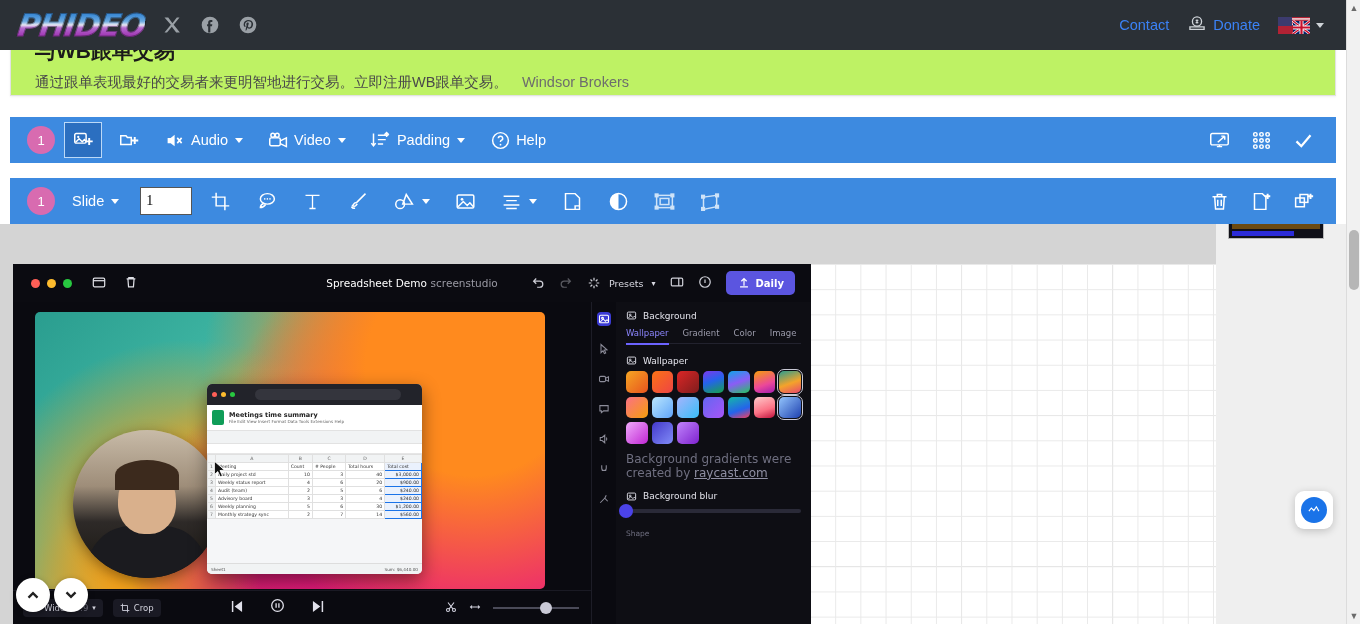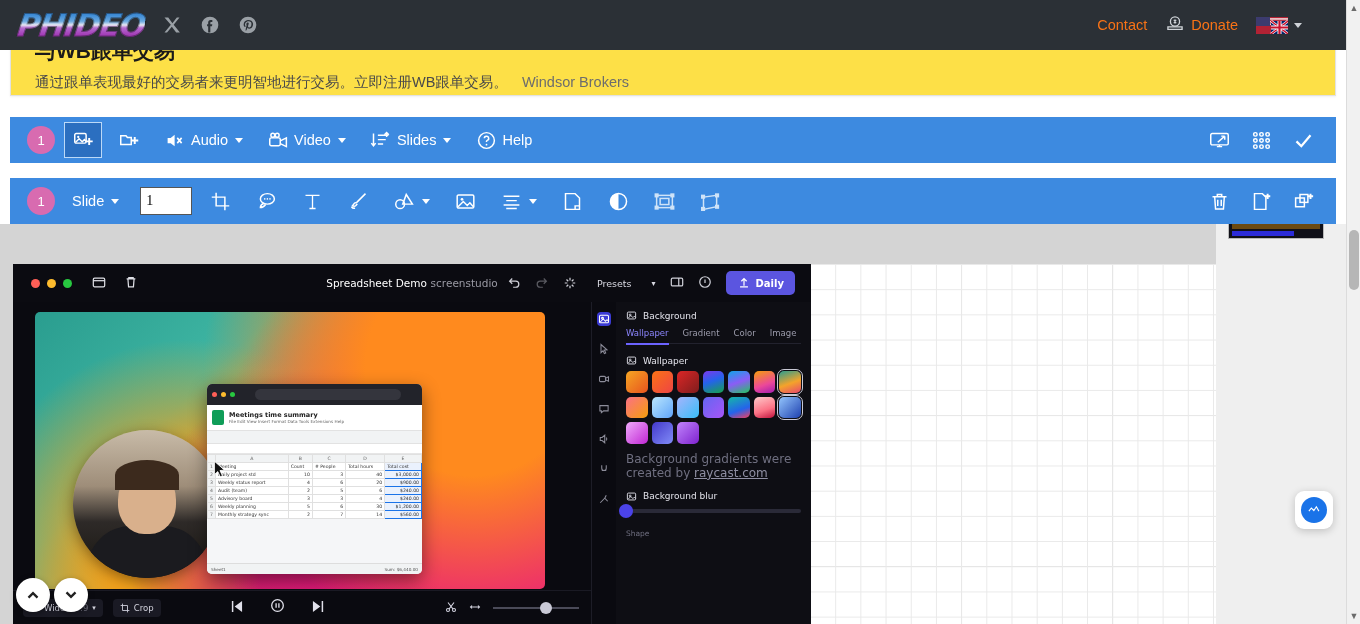--- a/index.html
+++ b/index.html
@@ -22,29 +22,29 @@
     -webkit-background-clip:text; background-clip:text; color:transparent;
     -webkit-text-stroke:1px rgba(0,0,0,.35);
     font-family:"DejaVu Sans", sans-serif;
     transform:skewX(-8deg);
   }
   .social{
     width:22px; height:22px; margin-left:16px; color:#9aa0a6;
     display:flex; align-items:center; justify-content:center;
   }
   .social svg{ width:20px; height:20px; fill:#9aa0a6; }
-  #header-right{ margin-left:auto; display:flex; align-items:center; gap:18px; padding-right:44px; color:#f97316; font-size:14.5px; }
+  #header-right{ margin-left:auto; display:flex; align-items:center; gap:18px; padding-right:22px; color:#3b82f6; font-size:14.5px; }
   #header-right .hitem{ display:flex; align-items:center; gap:6px; }
   #flag{ width:32px; height:17px; position:relative; overflow:hidden; border:0; }
   #caret-lang{ border-left:4px solid transparent;border-right:4px solid transparent;border-top:5px solid #cfd3d8; }
 
   
   #ad-banner{
     position:absolute; top:8px; left:10px; width:1326px; height:88px;
-    background:#fde047; border:1px solid #e2e2e2; z-index:30;
+    background:#bef264; border:1px solid #e2e2e2; z-index:30;
     box-shadow:0 1px 2px rgba(0,0,0,.06);
   }
   #ad-title{ position:absolute; left:24px; top:28px; font-size:21px; color:#1a1a1a; font-weight:bold; }
   #ad-desc{ position:absolute; left:24px; top:64px; font-size:14.5px; color:#4a4a4a; }
   #ad-brand{ color:#6d6d6d; margin-left:10px; }
   #ad-signup{
     position:absolute; right:78px; top:38px; width:252px; height:36px;
     background:#0a84ff; color:#fff; border-radius:6px; border:0;
     font-size:14.5px; font-weight:bold; cursor:pointer;
   }
@@ -252,21 +252,21 @@
           </svg></span>
     </div>
     <div id="ss-title"><span style="color:#fff">Spreadsheet Demo</span> <span>screenstudio</span></div>
     <div id="ss-tb-right">
       <span><svg viewBox="0 0 16 16">
             <path d="M6 4L3 7l3 3M3 7h7a3.5 3.5 0 0 1 0 7H7"></path>
           </svg></span>
       <span style="opacity:.4"><svg viewBox="0 0 16 16">
             <path d="M10 4l3 3-3 3M13 7H6a3.5 3.5 0 0 0 0 7h3"></path>
           </svg></span>
-      <span style="display:flex;align-items:center;gap:20px">
+      <span style="display:flex;align-items:center;gap:8px">
         <svg viewBox="0 0 16 16">
             <path d="M8 2v3M8 11v3M2 8h3M11 8h3M4 4l2 2M10 10l2 2M12 4l-2 2M6 10l-2 2"></path>
           </svg>
         <span>Presets</span>
         <span style="font-size:8px">▾</span>
       </span>
       <span><svg viewBox="0 0 16 16">
             <rect x="1.5" y="3.5" width="13" height="9" rx="1.5"></rect>
             <path d="M10 3.5v9"></path>
           </svg></span>
@@ -620,21 +620,21 @@
     <span class="caret"></span>
   </div>
   <div class="tb-item">
     <span class="tb-icon">
         <svg viewBox="0 0 24 24">
           <path d="M4 4v14M1.5 15L4 18l2.5-3"></path>
           <path d="M9 6h12M9 11h9M9 16h6"></path>
           <path d="M19 3v5M16.5 5.5L19 3l2.5 2.5"></path>
         </svg>
       </span>
-    <span>Slides</span>
+    <span>Padding</span>
     <span class="caret"></span>
   </div>
   <div class="tb-item">
     <span class="tb-icon">
         <svg viewBox="0 0 24 24">
           <circle cx="12" cy="12" r="9"></circle>
           <path d="M9.5 9.5a2.5 2.5 0 1 1 3.3 2.4c-.6.2-.8.7-.8 1.3v.5"></path>
           <circle cx="12" cy="16.8" r="1" fill="#fff" stroke="none"></circle>
         </svg>
       </span>

